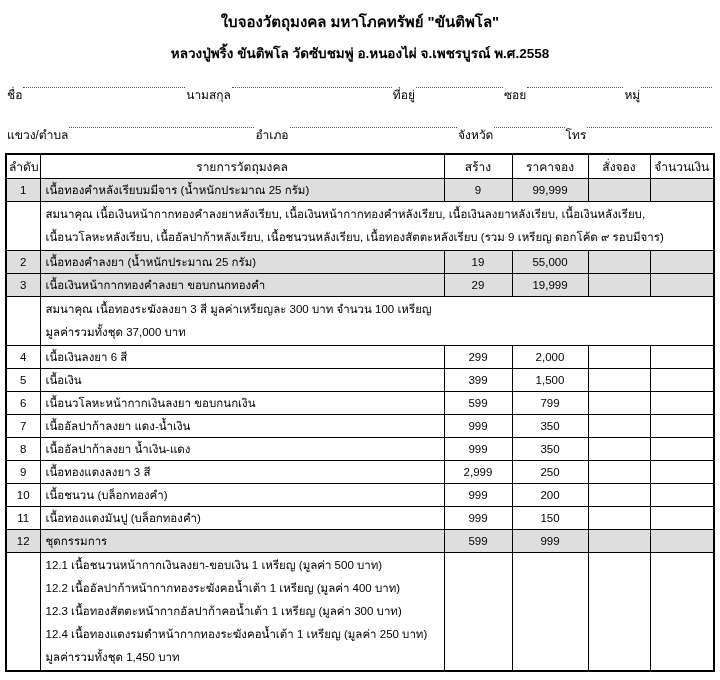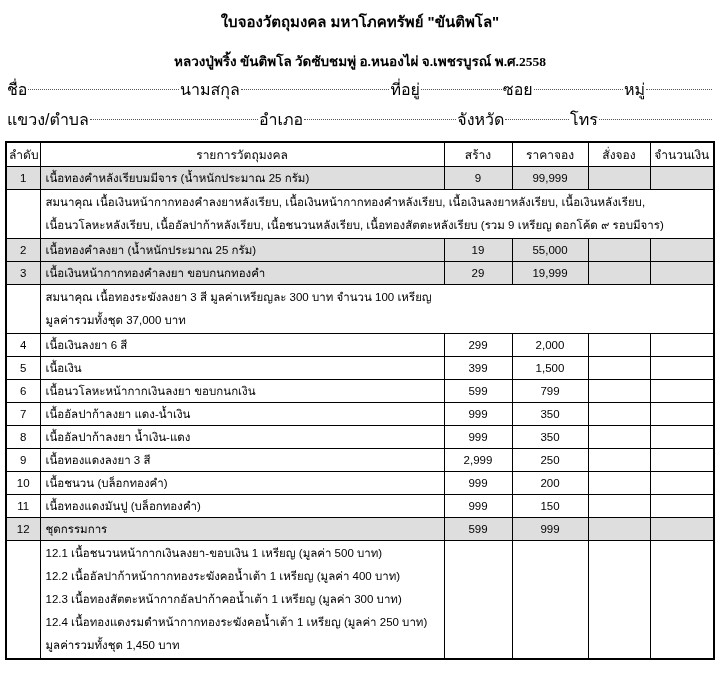--- a/index.html
+++ b/index.html
@@ -3,22 +3,22 @@
 <meta charset="utf-8">
 <style>
   html,body { margin:0; padding:0; }
   body {
     width:720px; height:680px; overflow:hidden;
     background:#ffffff; color:#000;
     font-family:"Liberation Sans","DejaVu Sans",sans-serif;
   }
   .page { padding:6px 5px 0 5px; }
   .title { text-align:center; font-weight:bold; font-size:15px; margin-top:4px; }
-  .subtitle { text-align:center; font-weight:bold; font-size:13.5px; margin-top:16px;font-family:Liberation Serif, serif; }
-  .fields-row { display:flex; align-items:center; font-size:16px; margin-top:5px; padding:0 2px; white-space:nowrap; }
+  .subtitle { text-align:center; font-weight:bold; font-size:13.5px; margin-top:8px; }
+  .fields-row { display:flex; align-items:flex-start; font-size:12px; margin-top:21px; padding:0 2px; white-space:nowrap; }
   .fields-row .lbl { flex:0 0 auto; }
   .dots { border-bottom:1.5px dotted #555; height:2px; margin:0 1px 3px 1px; }
   table.main {
     width:710px; margin:9px auto 0 auto;
     border-collapse:collapse; table-layout:fixed;
     font-size:11.5px; border:2px solid #000;
   }
   table.main td, table.main th { border:1px solid #000; padding:1px 5px; vertical-align:middle; overflow:hidden; }
   table.main th { font-weight:normal; text-align:center; padding:2px 2px; font-size:12px; }
   td.c { text-align:center; }

